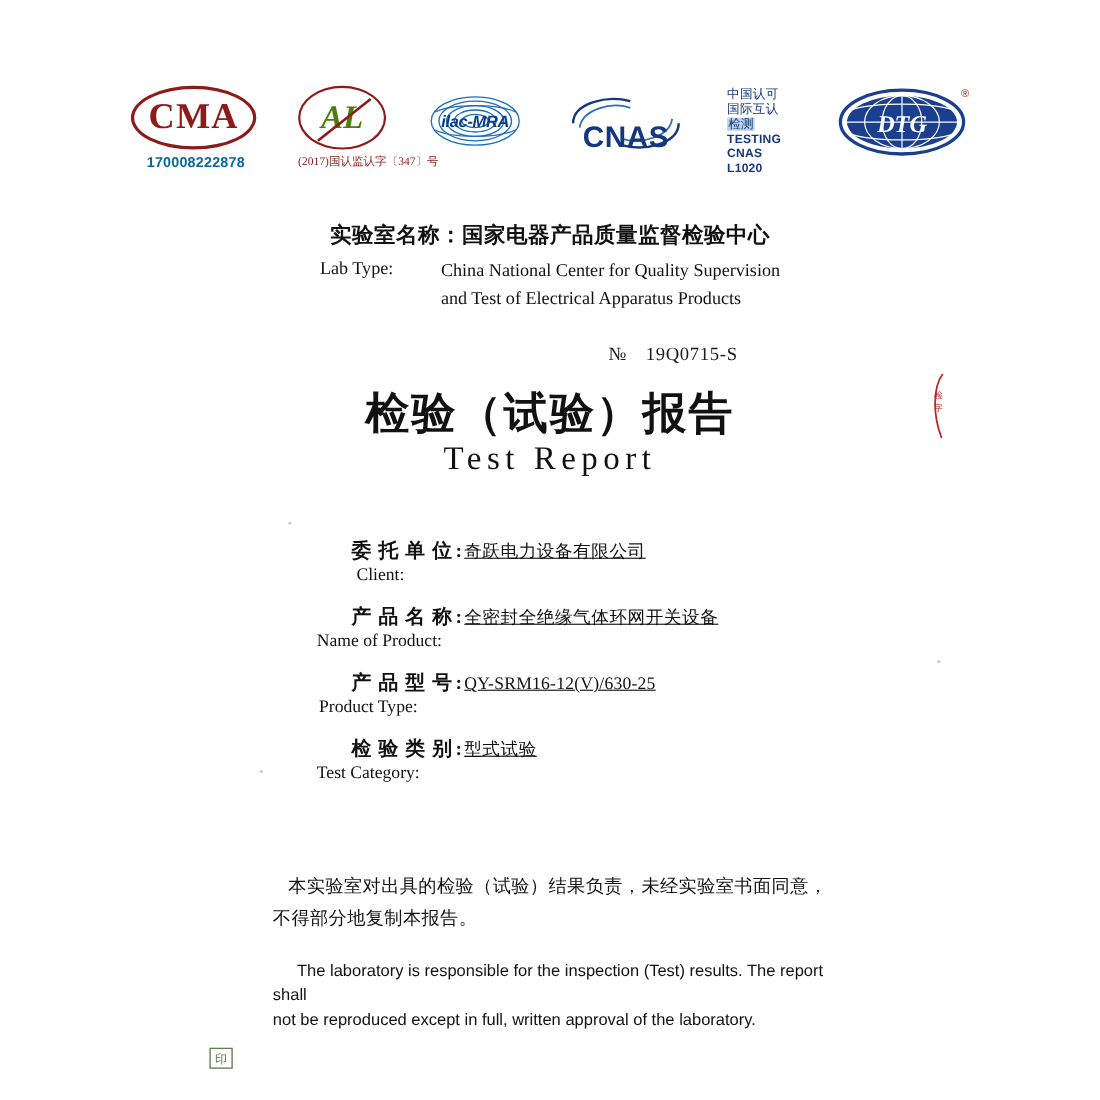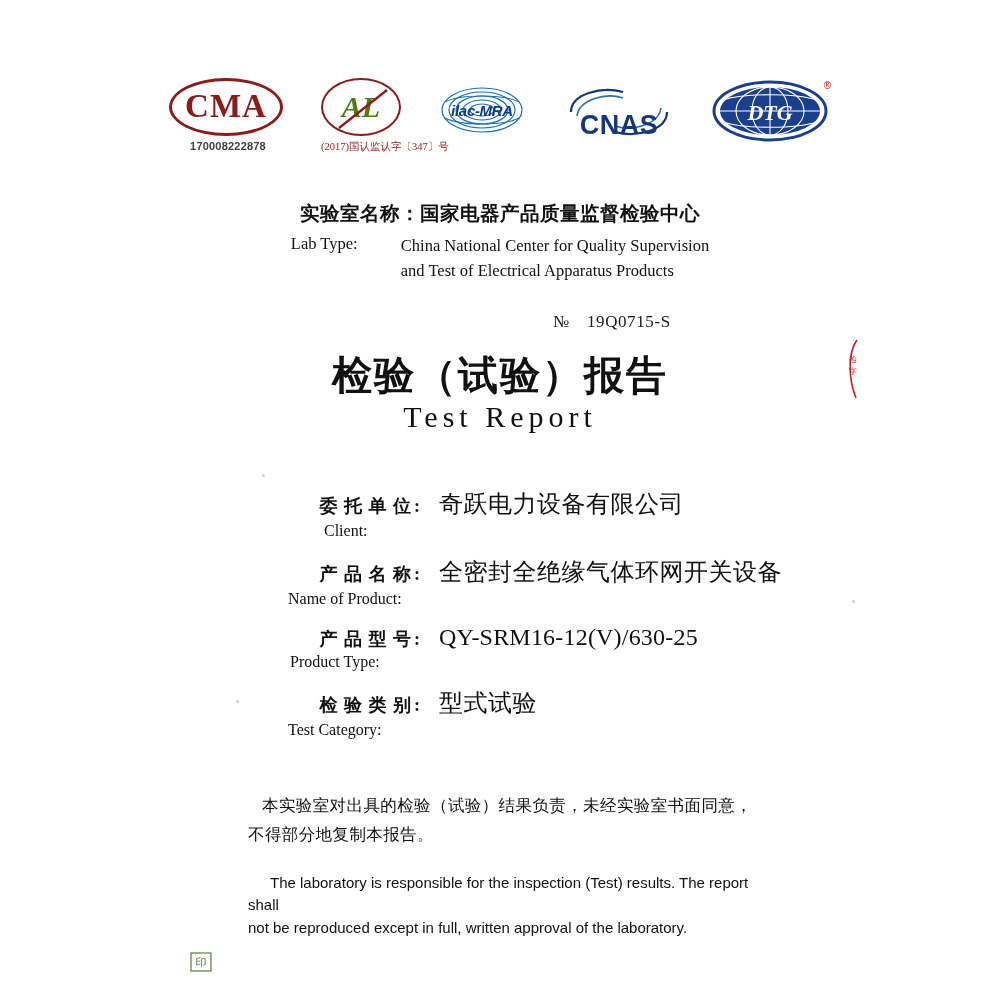--- a/index.html
+++ b/index.html
@@ -51,24 +51,24 @@
     font-family: "Liberation Serif", serif;
     font-weight: bold;
     font-size: 33px;
     letter-spacing: 1px;
     line-height: 1;
     overflow: hidden;
   }
   .cma-oval span { position: relative; top: -1px; }
   .cma-num {
     margin-top: 4px;
-    color: #404040;
-    font-family: "Liberation Sans", sans-serif;
-    font-weight: bold;
-    font-size: 11px;
+    color: #0369a1;
+    font-family: "Liberation Sans", sans-serif;
+    font-weight: bold;
+    font-size: 13px;
     letter-spacing: 0.2px;
   }
 
   
   .cal {
     width: 84px;
   }
   .cal-oval {
     width: 80px;
     height: 58px;
@@ -270,24 +270,25 @@
     font-size: 18px;
     font-weight: bold;
     letter-spacing: 1px;
     white-space: nowrap;
     color: #111;
     width: 124px;
     text-align: right;
   }
   .field .cn-colon { margin-left: 2px; font-size: 18px; font-weight: bold; }
   .field .cn-value {
-    margin-left: 19px;
-    font-size: 24px;
+    margin-left: 2px;
+    font-size: 16px;
     letter-spacing: 0.5px;
     color: #111;
+    text-decoration: underline;
   }
   .field .cn-value.mono {
     font-family: "Liberation Serif", serif;
     letter-spacing: 0.2px;
   }
   .field .en-label {
     margin-top: 2px;
     font-size: 16px;
     color: #111;
     padding-left: 0px;
@@ -396,20 +397,27 @@
         </g>
         <g fill="none" stroke="#2d6fb5" stroke-width="1.6">
           <path d="M16 34 C 18 18, 44 10, 62 16"></path>
           <path d="M100 26 C 98 42, 72 50, 54 44"></path>
         </g>
       </svg>
       <div class="cnas-text">CNAS</div>
     </div>
   </div>
 
+  <div class="logo-block cnas-lines">
+    <div class="cn">中国认可</div>
+    <div class="cn">国际互认</div>
+    <div class="cn"><span class="hl">检测</span></div>
+    <div class="en">TESTING</div>
+    <div class="en">CNAS L1020</div>
+  </div>
 
   <div class="logo-block dtg">
     <div class="dtg-wrap">
       <svg viewBox="0 0 118 62" width="118" height="62">
         <ellipse cx="59" cy="31" rx="56" ry="29" fill="none" stroke="#1b3f8f" stroke-width="3"></ellipse>
         <ellipse cx="59" cy="31" rx="50" ry="24" fill="#1b3f8f"></ellipse>
         <g fill="none" stroke="#ffffff" stroke-width="1.1">
           <ellipse cx="59" cy="31" rx="18" ry="24"></ellipse>
           <ellipse cx="59" cy="31" rx="34" ry="24"></ellipse>
           <line x1="9" y1="31" x2="109" y2="31"></line>

